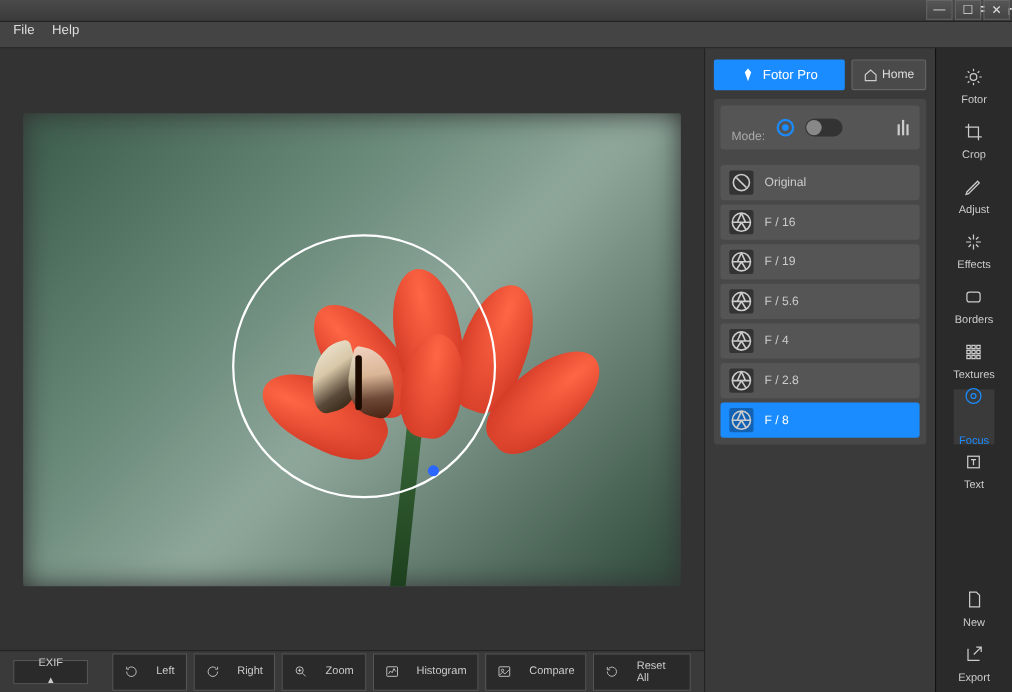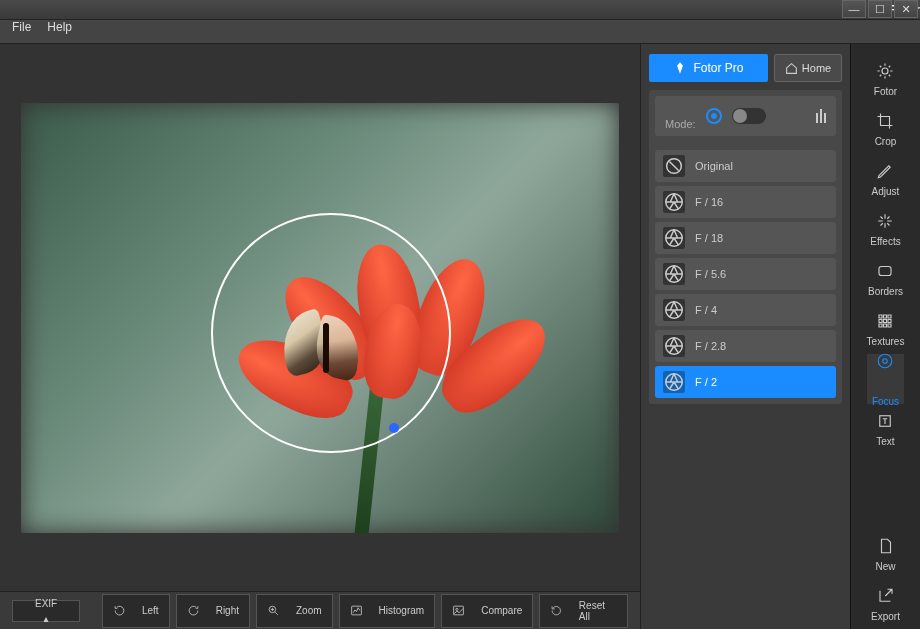--- a/index.html
+++ b/index.html
@@ -200,21 +200,21 @@
             </span>
             <span class="lbl">F / 16</span>
           </div>
           <div class="fstop" style="margin-top: 4px;">
             <span class="icon">
               <svg viewBox="0 0 24 24" stroke="#ccc" fill="none" stroke-width="1.6">
                 <circle cx="12" cy="12" r="9"></circle>
                 <path d="M12 3l4 9M12 3l-4 9M3 12h9M21 12h-9M7 20l5-8M17 20l-5-8"></path>
               </svg>
             </span>
-            <span class="lbl">F / 18</span>
+            <span class="lbl">F / 19</span>
           </div>
           <div class="fstop" style="margin-top: 4px;">
             <span class="icon">
               <svg viewBox="0 0 24 24" stroke="#ccc" fill="none" stroke-width="1.6">
                 <circle cx="12" cy="12" r="9"></circle>
                 <path d="M12 3l4 9M12 3l-4 9M3 12h9M21 12h-9M7 20l5-8M17 20l-5-8"></path>
               </svg>
             </span>
             <span class="lbl">F / 5.6</span>
           </div>
@@ -236,21 +236,21 @@
             </span>
             <span class="lbl">F / 2.8</span>
           </div>
           <div class="fstop active" style="margin-top: 4px;">
             <span class="icon">
               <svg viewBox="0 0 24 24" stroke="#ccc" fill="none" stroke-width="1.6">
                 <circle cx="12" cy="12" r="9"></circle>
                 <path d="M12 3l4 9M12 3l-4 9M3 12h9M21 12h-9M7 20l5-8M17 20l-5-8"></path>
               </svg>
             </span>
-            <span class="lbl">F / 2</span>
+            <span class="lbl">F / 8</span>
           </div>
         </div>
     </div>
   </div>
 
   <div class="sidebar">
     <div id="sidebar-top">
         <div class="side-item">
           <span><svg viewBox="0 0 24 24" stroke="currentColor" fill="none" stroke-width="1.6">
               <circle cx="12" cy="12" r="4"></circle>

